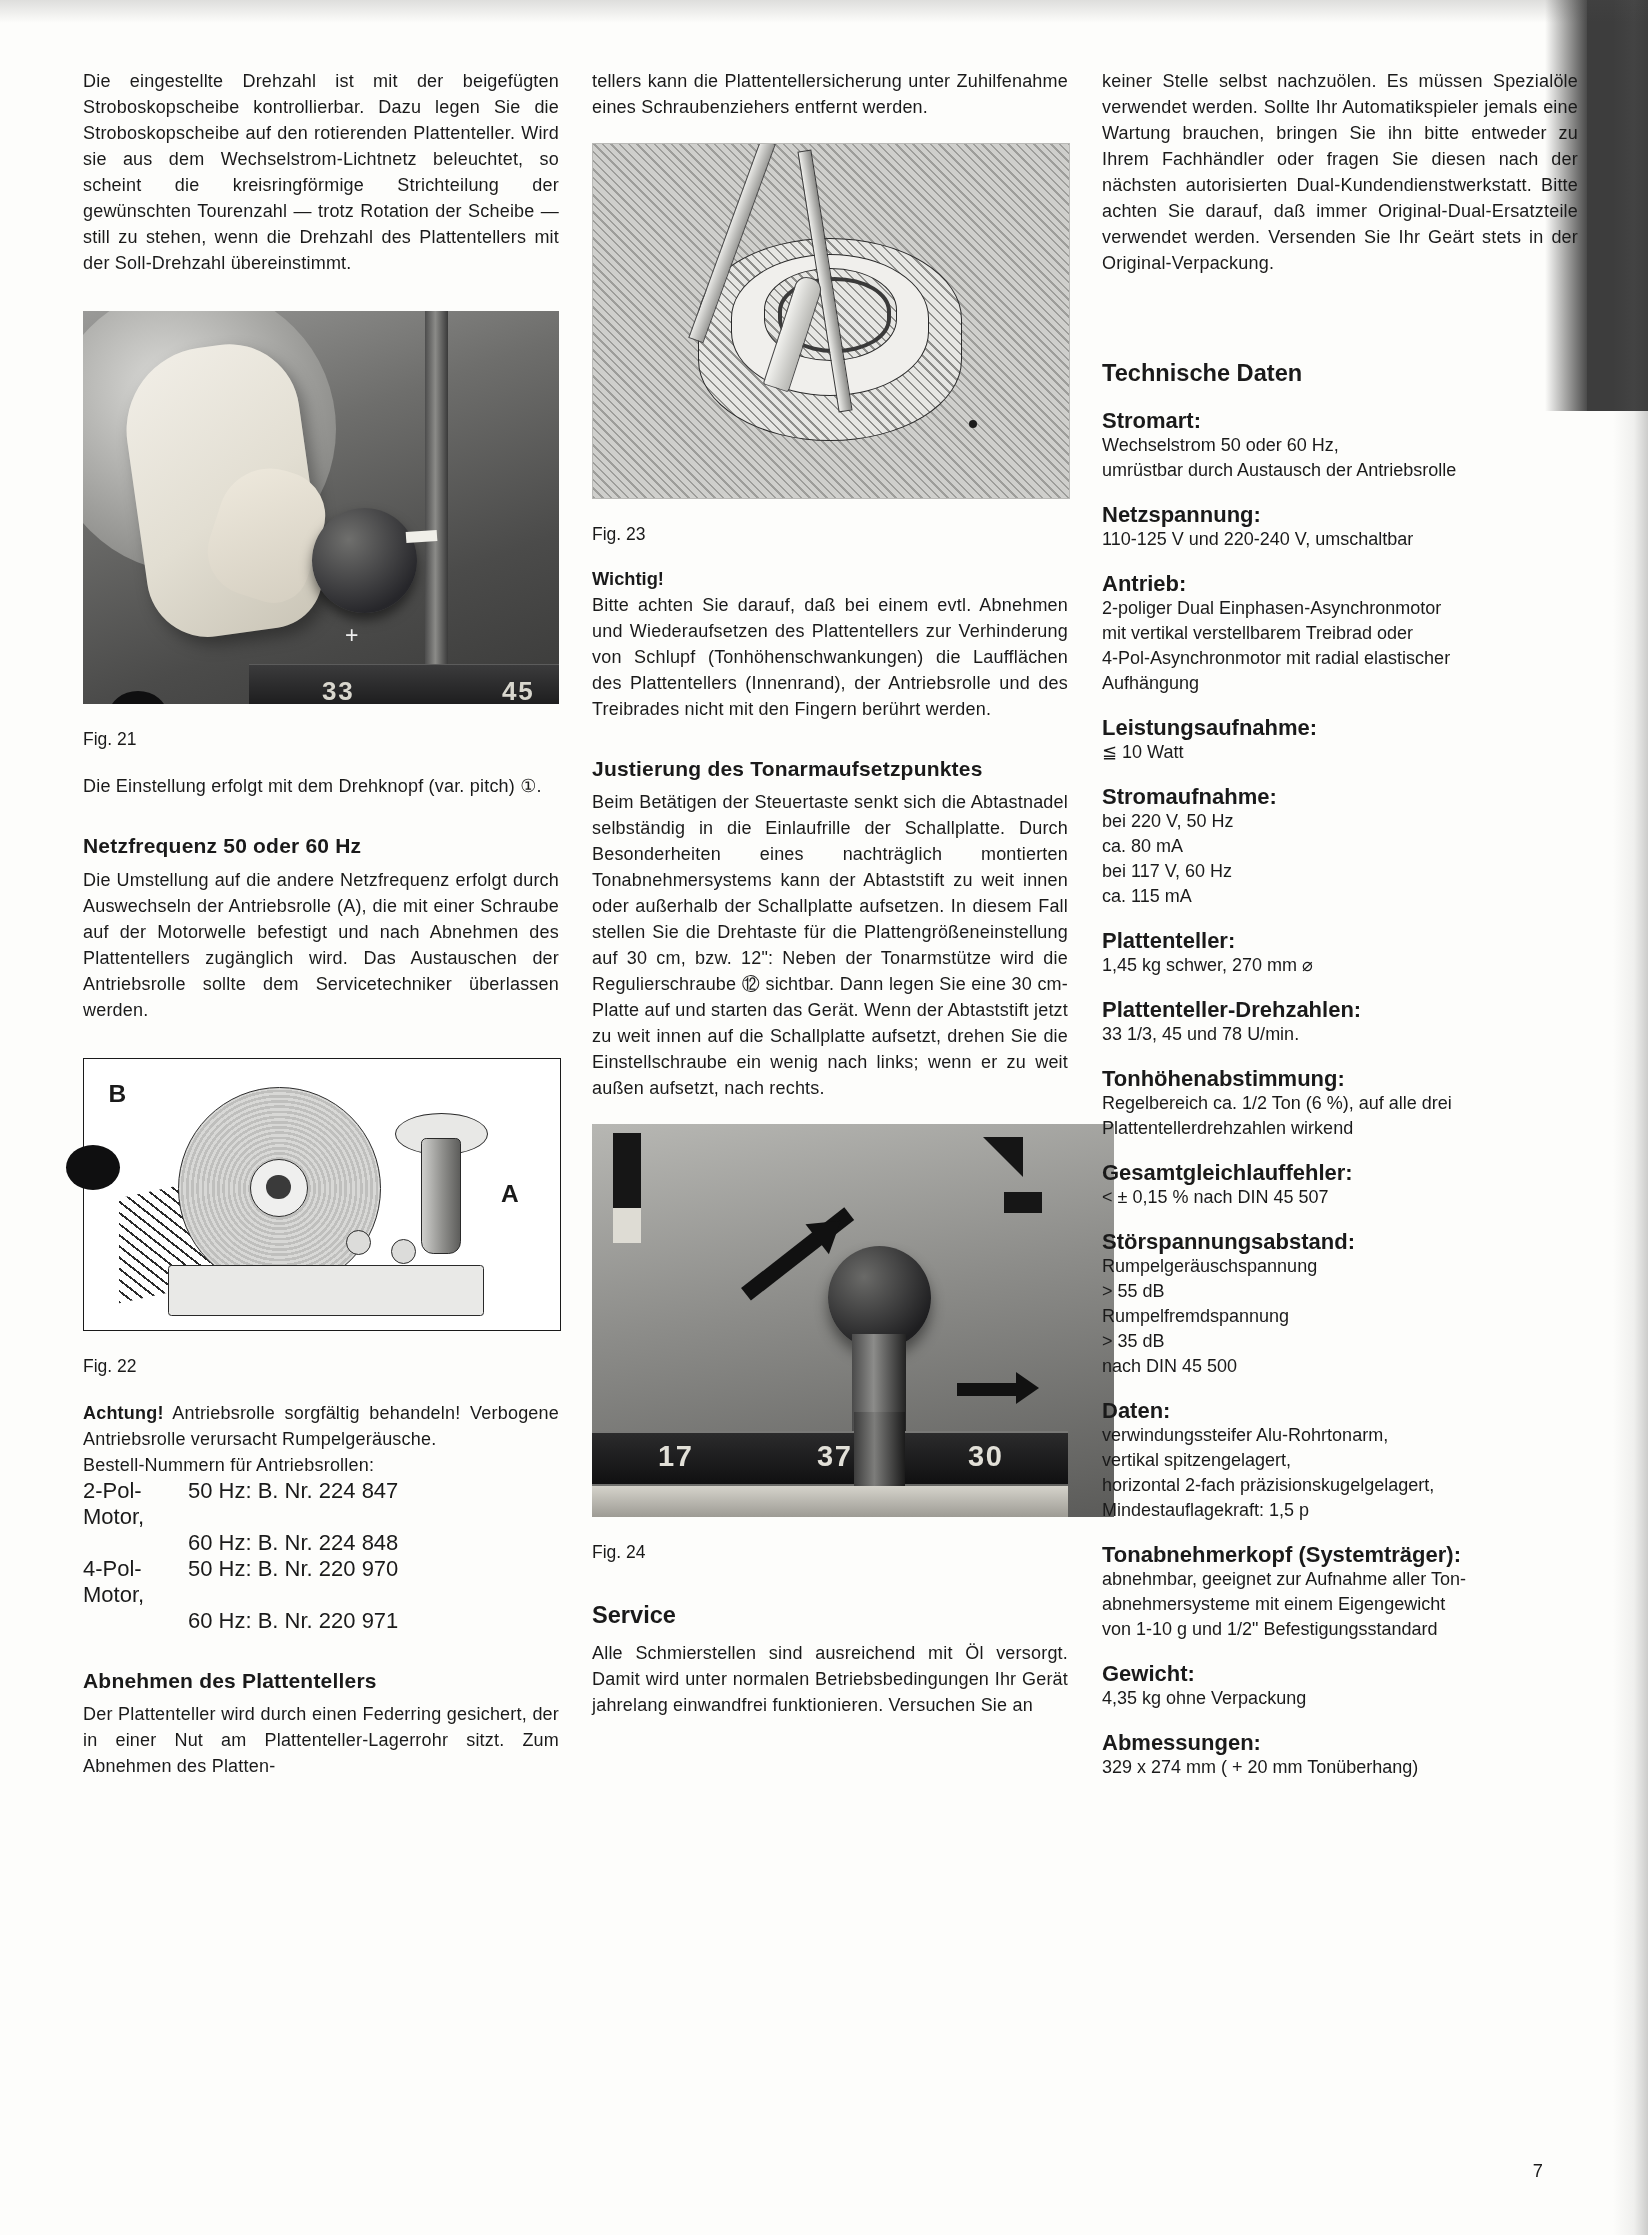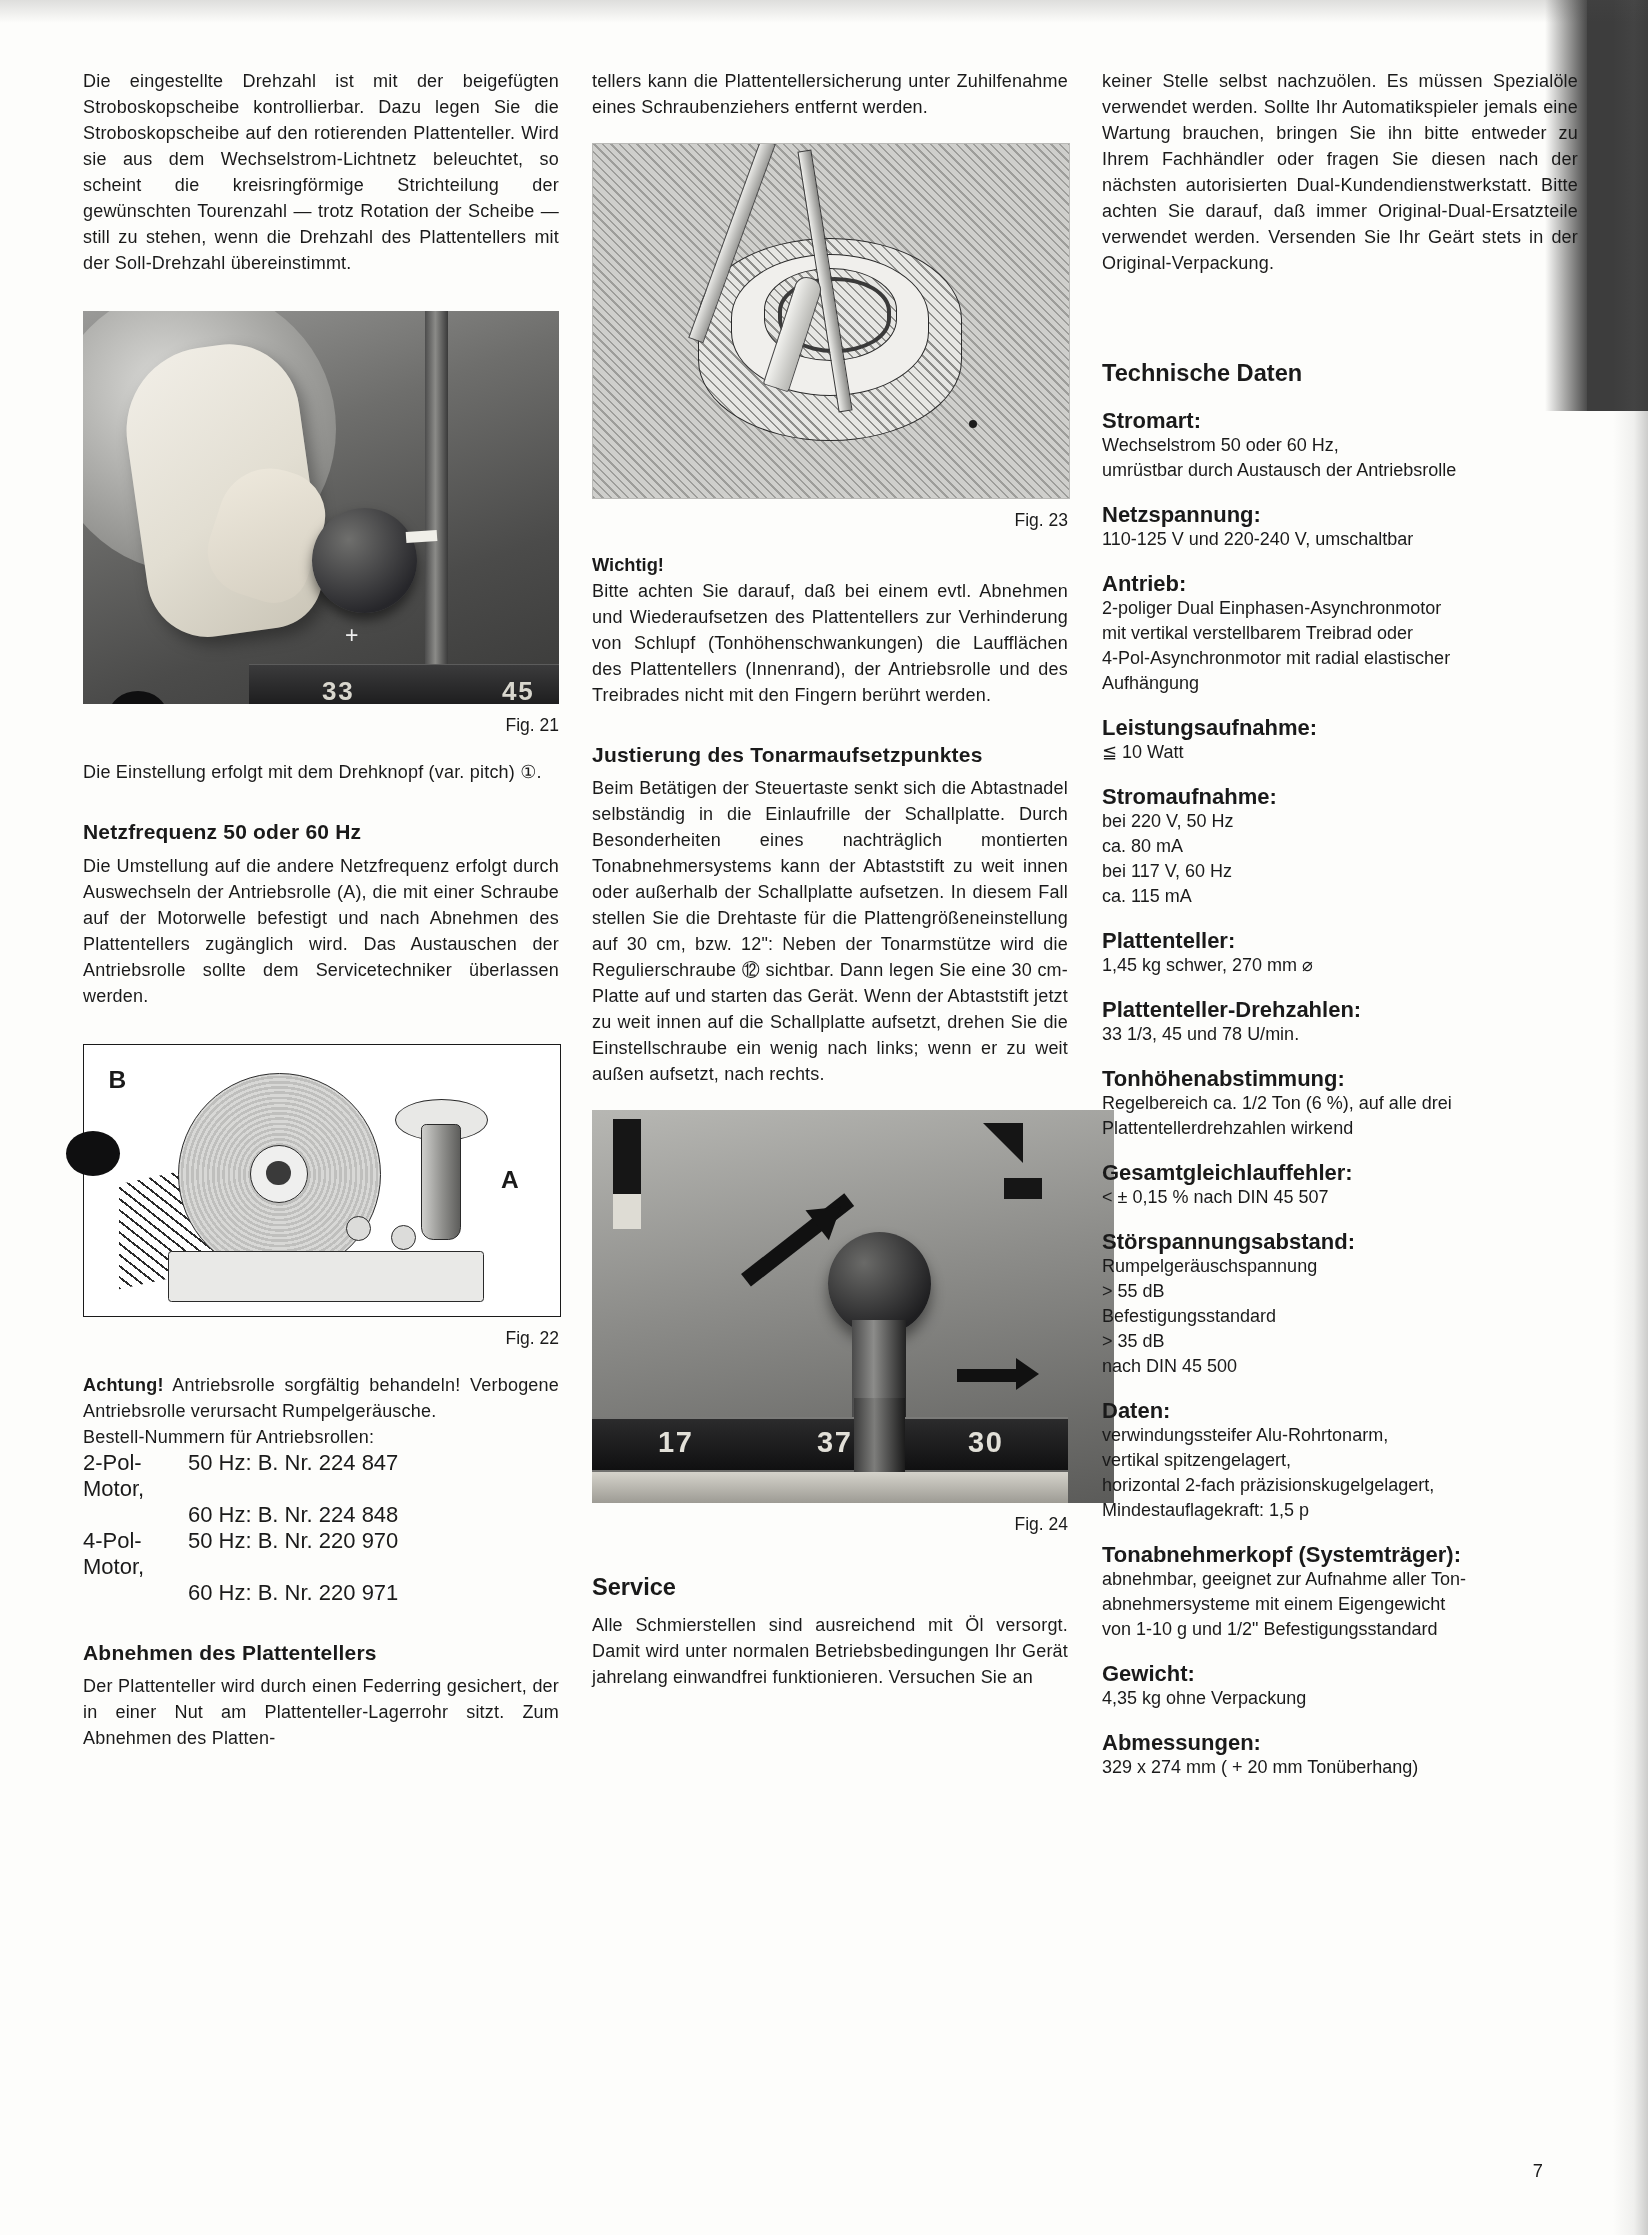--- a/index.html
+++ b/index.html
@@ -79,22 +79,21 @@
     font-weight: bold;
     margin: 0 0 1.7px 0;
   }
   .tech-title {
     font-size: 23.6px;
     font-weight: bold;
     margin: 16px 0 21px 0;
   }
   .fig-caption {
     font-size: 17.5px;
-    margin: 11px 0 0 0;
-    text-align: right;
+    margin: 25px 0 0 0;
   }
   .bold-inline { font-weight: bold; }
 
   .spec-block { margin-bottom: 19px; }
   .spec-block .lbl {
     font-size: 22px;
     font-weight: bold;
     line-height: 25px;
   }
   .spec-block .val {
@@ -624,21 +623,21 @@
       <div class="val">&lt; ± 0,15 % nach DIN 45 507</div>
     </div>
 
     <div class="spec-block">
       <div class="lbl">Störspannungsabstand:</div>
       <div class="spec-row">
         <div class="k" style="width:288px">Rumpelgeräuschspannung</div>
         <div class="v">&gt; 55 dB</div>
       </div>
       <div class="spec-row">
-        <div class="k" style="width:288px">Befestigungsstandard</div>
+        <div class="k" style="width:288px">Rumpelfremdspannung</div>
         <div class="v">&gt; 35 dB</div>
       </div>
       <div class="val">nach DIN 45 500</div>
     </div>
 
     <div class="spec-block">
       <div class="lbl">Daten:</div>
       <div class="val">verwindungssteifer Alu-Rohrtonarm,</div>
       <div class="val">vertikal spitzengelagert,</div>
       <div class="val">horizontal 2-fach präzisionskugelgelagert,</div>

